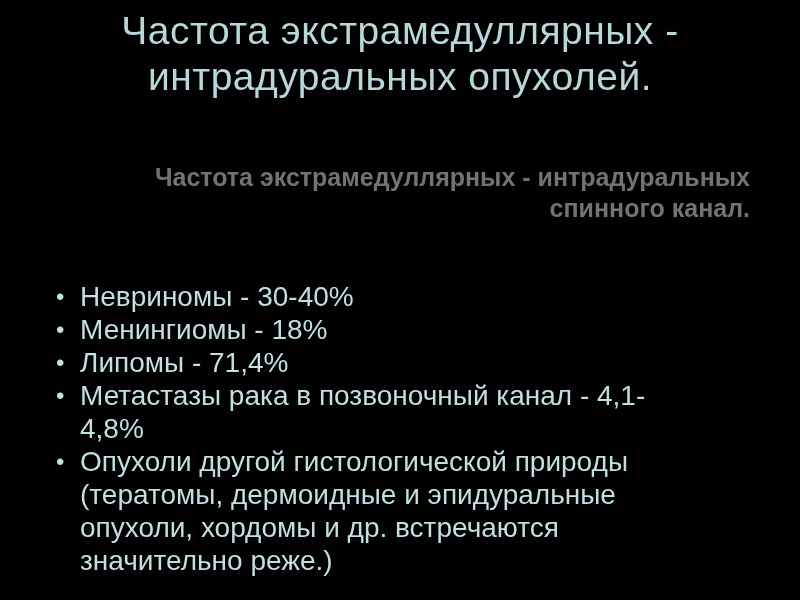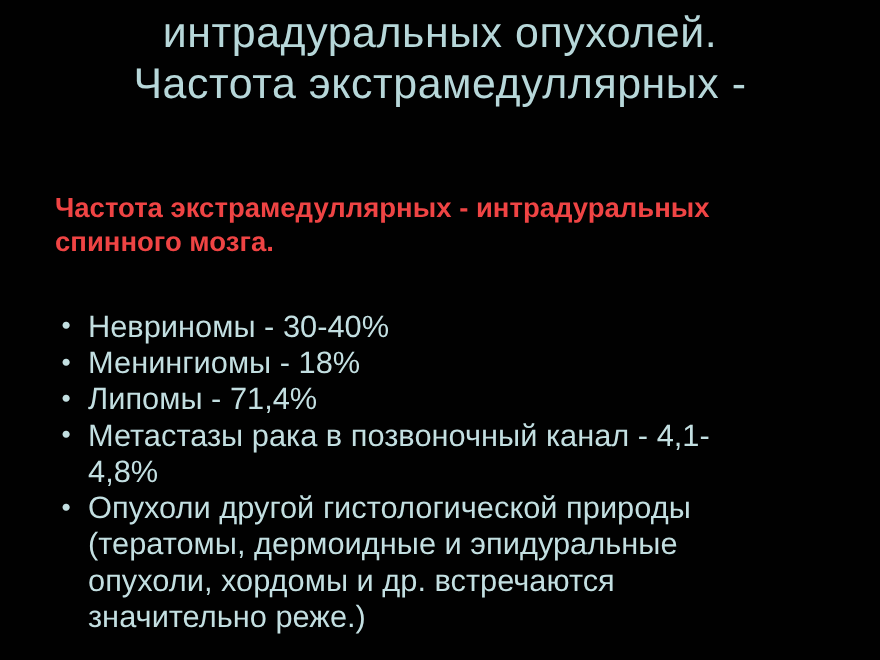--- a/index.html
+++ b/index.html
@@ -22,25 +22,25 @@
     right: 0;
     text-align: center;
     color: #b7d7d9;
     font-size: 39px;
     line-height: 46px;
     font-weight: 400;
     letter-spacing: 0.5px;
   }
   .subtitle {
     position: absolute;
-    top: 174px;
+    top: 162px;
     left: 50px;
     right: 50px;
-    text-align: left;
-    color: #ef4444;
+    text-align: right;
+    color: #737373;
     font-size: 25px;
     line-height: 31px;
     font-weight: 700;
   }
   .bullets {
     position: absolute;
     top: 280px;
     left: 50px;
     width: 660px;
     color: #c3dfe1;
@@ -65,27 +65,27 @@
     flex: 0 1 auto;
     max-width: 614px;
   }
 </style>
 </head>
 <body>
 
 <div class="slide">
 
   <div class="title">
+    <div>Частота экстрамедуллярных -</div>
     <div>интрадуральных опухолей.</div>
-    <div>Частота экстрамедуллярных -</div>
   </div>
 
   <div class="subtitle">
     <div>Частота экстрамедуллярных - интрадуральных</div>
-    <div>спинного мозга.</div>
+    <div>спинного канал.</div>
   </div>
 
   <div class="bullets">
     <div class="bullet">
       <span class="marker">•</span>
       <span class="bullet-text">Невриномы - 30-40%</span>
     </div>
     <div class="bullet">
       <span class="marker">•</span>
       <span class="bullet-text">Менингиомы - 18%</span>

